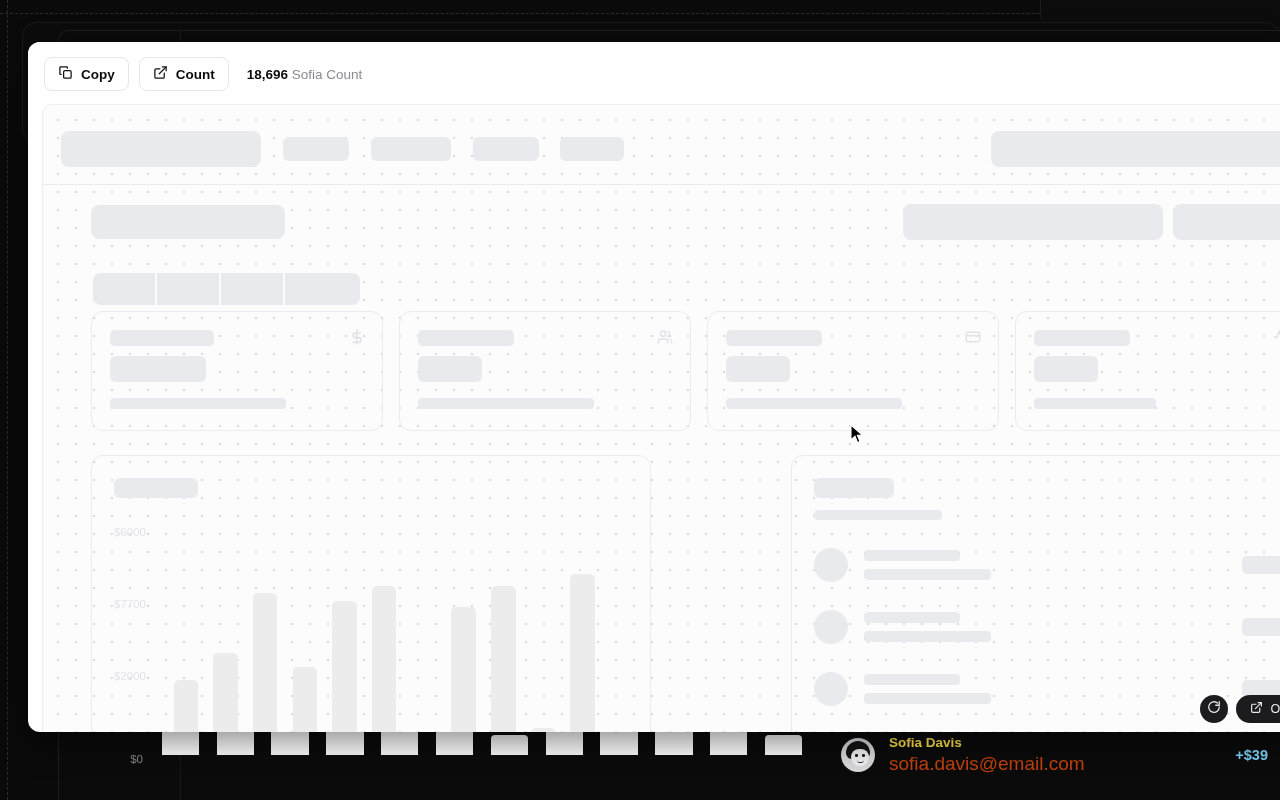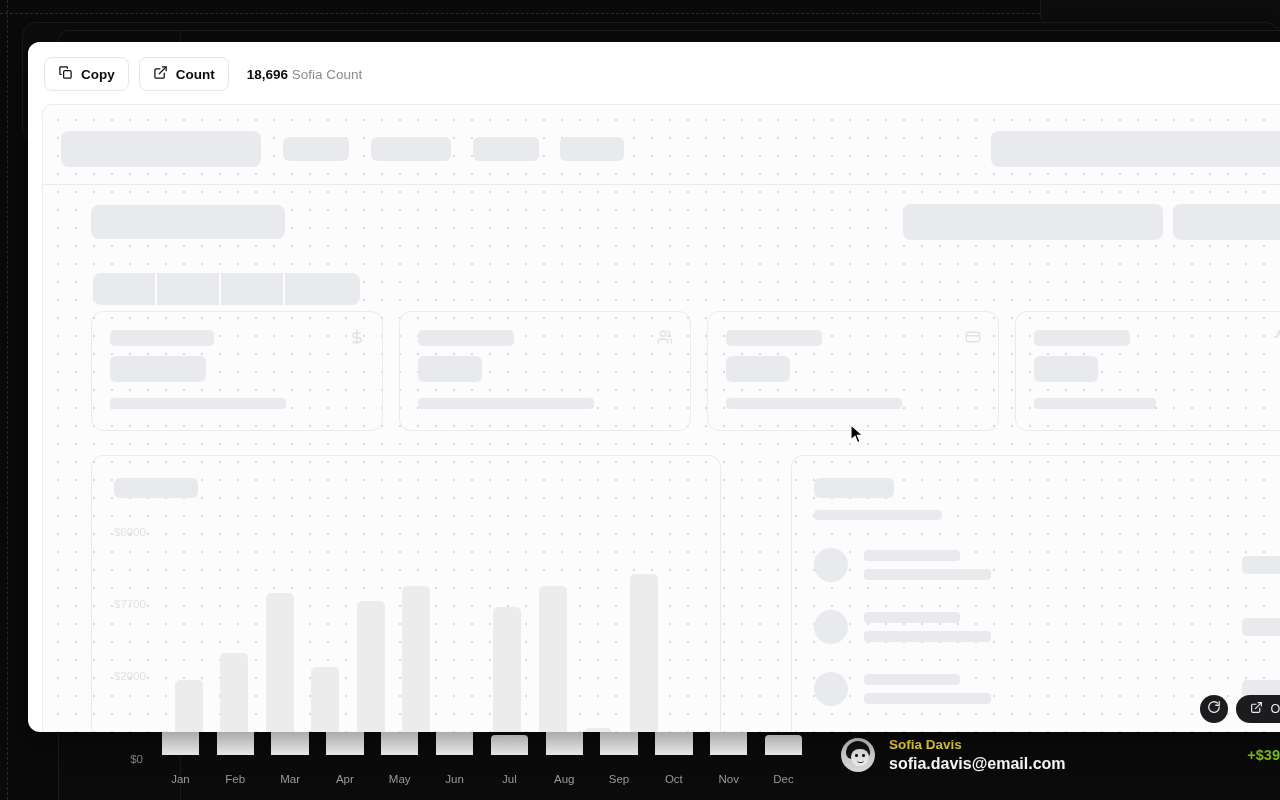--- a/index.html
+++ b/index.html
@@ -121,24 +121,24 @@
   }
   .sofia-avatar .eye.l { left: 14px; }
   .sofia-avatar .eye.r { left: 21px; }
   .sofia-avatar .mouth {
     position: absolute; left: 16px; top: 22px;
     width: 7px; height: 3px;
     border-bottom: 1.5px solid #2a2a2a; border-radius: 0 0 6px 6px;
   }
   .sofia-text { display: flex; flex-direction: column; gap: 3px; min-width: 0; }
   .sofia-name { font-size: 13.5px; font-weight: 700; color: #fde047; }
-  .sofia-mail { font-size: 16px; color: #ffffff; font-weight: bold; }
+  .sofia-mail { font-size: 19px; color: #c2410c; }
   .sofia-amount {
-    margin-left: auto; padding-right: 0;
-    font-size: 14.5px; font-weight: 700; color: #84cc16;
+    margin-left: auto; padding-right: 12px;
+    font-size: 14.5px; font-weight: 700; color: #7dd3fc;
     white-space: nowrap;
   }
 
   
   .panel {
     position: absolute;
     left: 28px; top: 42px;
     width: 1268px; height: 690px;
     background: #ffffff;
     border-radius: 12px;
@@ -236,21 +236,21 @@
   .card .l3.w2 { width: 122px; }
   .card .ico {
     position: absolute; right: 17px; top: 17px;
     color: #e2e2e6;
   }
   .card .ico svg { width: 16px; height: 16px; display: block; }
 
   
   .chart-card {
     position: absolute; left: 48px; top: 350px;
-    width: 630px; height: 340px;
+    width: 560px; height: 340px;
     border: 1px solid #ebebee; border-radius: 12px;
     overflow: hidden;
   }
   .chart-card .head { width: 84px; height: 20px; margin: 22px 0 0 22px; border-radius: 6px; }
   .chart-yaxis { position: absolute; left: 22px; top: 70px; width: 52px; }
   .chart-yaxis div { font-size: 11.5px; color: #e3e3e7; height: 72px; }
   .chart-plot {
     position: absolute; left: 74px; right: 8px; top: 64px; bottom: 0;
     display: flex; align-items: flex-end;
   }
@@ -364,34 +364,20 @@
               <div class="bar" style="height: 24.2424%;"></div>
             </div>
             <div class="slot">
               <div class="bar" style="height: 80.303%;"></div>
             </div>
             <div class="slot">
               <div class="bar" style="height: 6%;"></div>
             </div>
           </div>
       </div>
-      <div class="dark-months" id="dark-months">
-          <span>Jan</span>
-          <span>Feb</span>
-          <span>Mar</span>
-          <span>Apr</span>
-          <span>May</span>
-          <span>Jun</span>
-          <span>Jul</span>
-          <span>Aug</span>
-          <span>Sep</span>
-          <span>Oct</span>
-          <span>Nov</span>
-          <span>Dec</span>
-        </div>
     </div>
 
     <div class="sofia-row">
       <div class="sofia-avatar">
         <div class="hair"></div>
         <div class="face"></div>
         <div class="eye l"></div>
         <div class="eye r"></div>
         <div class="mouth"></div>
       </div>

